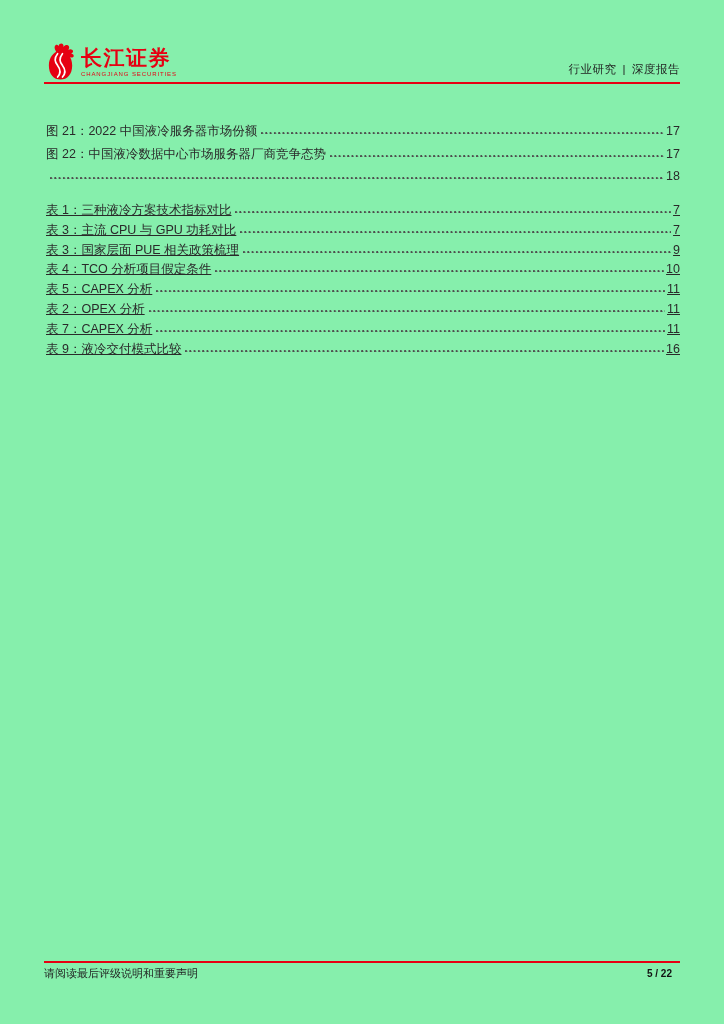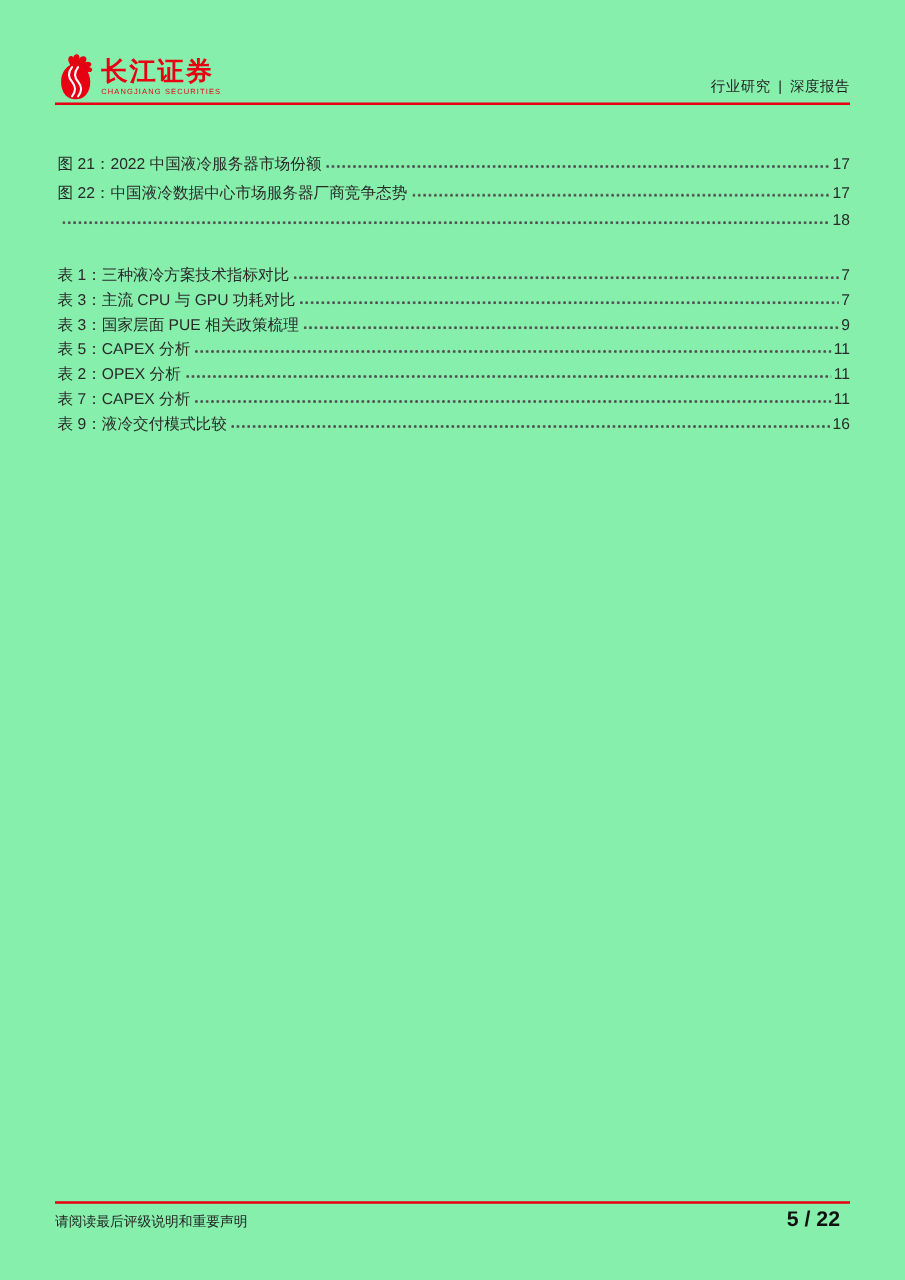--- a/index.html
+++ b/index.html
@@ -61,21 +61,21 @@
   .toc {
     position: absolute;
     left: 46px;
     right: 44px;
     top: 120px;
     font-size: 12.5px;
     color: #2a2a2a;
   }
   .toc-row { display: flex; align-items: baseline; }
   .toc-group-figures .toc-row { height: 22.7px; line-height: 22.7px; }
-  .toc-group-tables  { margin-top: 23px; }
+  .toc-group-tables  { margin-top: 13px; text-decoration: underline; }
   .toc-group-tables .toc-row { height: 19.8px; line-height: 19.8px; }
   .toc-label { white-space: nowrap; }
   .leader {
     flex: 1;
     height: 9px;
     margin: 0 2px 0 4px;
     background-image: radial-gradient(circle at 1.1px 7.2px, #4d4d4d 0.9px, transparent 1.3px);
     background-size: 4.3px 9px;
     background-repeat: repeat-x;
   }
@@ -94,21 +94,21 @@
     position: absolute;
     left: 44px;
     right: 52px;
     top: 966px;
     display: flex;
     justify-content: space-between;
     align-items: baseline;
     font-size: 11px;
     color: #1f1f1f;
   }
-  .footer-page { font-weight: bold; font-size: 17px; color: #111; }
+  .footer-page { font-weight: bold; font-size: 10px; color: #111; }
 </style>
 </head>
 <body>
 
 <div class="page">
 
   <div class="brand">
     <svg class="brand-emblem" viewBox="0 0 36 40" xmlns="http://www.w3.org/2000/svg" aria-hidden="true">
 
       <path d="M12,9 C9,4 13,1 15,4 C16,0 21,1 20,5 C23,1 28,4 25,8 C29,6 32,10 28,12 C31,12 32,16 28,16 L14,14 Z" fill="#e60012"></path>
@@ -159,20 +159,25 @@
         <span class="toc-label">表 3：主流 CPU 与 GPU 功耗对比</span>
         <span class="leader"></span>
         <span class="toc-page">7</span>
       </div>
       <div class="toc-row">
         <span class="toc-label">表 3：国家层面 PUE 相关政策梳理</span>
         <span class="leader"></span>
         <span class="toc-page">9</span>
       </div>
       <div class="toc-row">
+        <span class="toc-label">表 4：TCO 分析项目假定条件</span>
+        <span class="leader"></span>
+        <span class="toc-page">10</span>
+      </div>
+      <div class="toc-row">
         <span class="toc-label">表 5：CAPEX 分析</span>
         <span class="leader"></span>
         <span class="toc-page">11</span>
       </div>
       <div class="toc-row">
         <span class="toc-label">表 2：OPEX 分析</span>
         <span class="leader"></span>
         <span class="toc-page">11</span>
       </div>
       <div class="toc-row">

